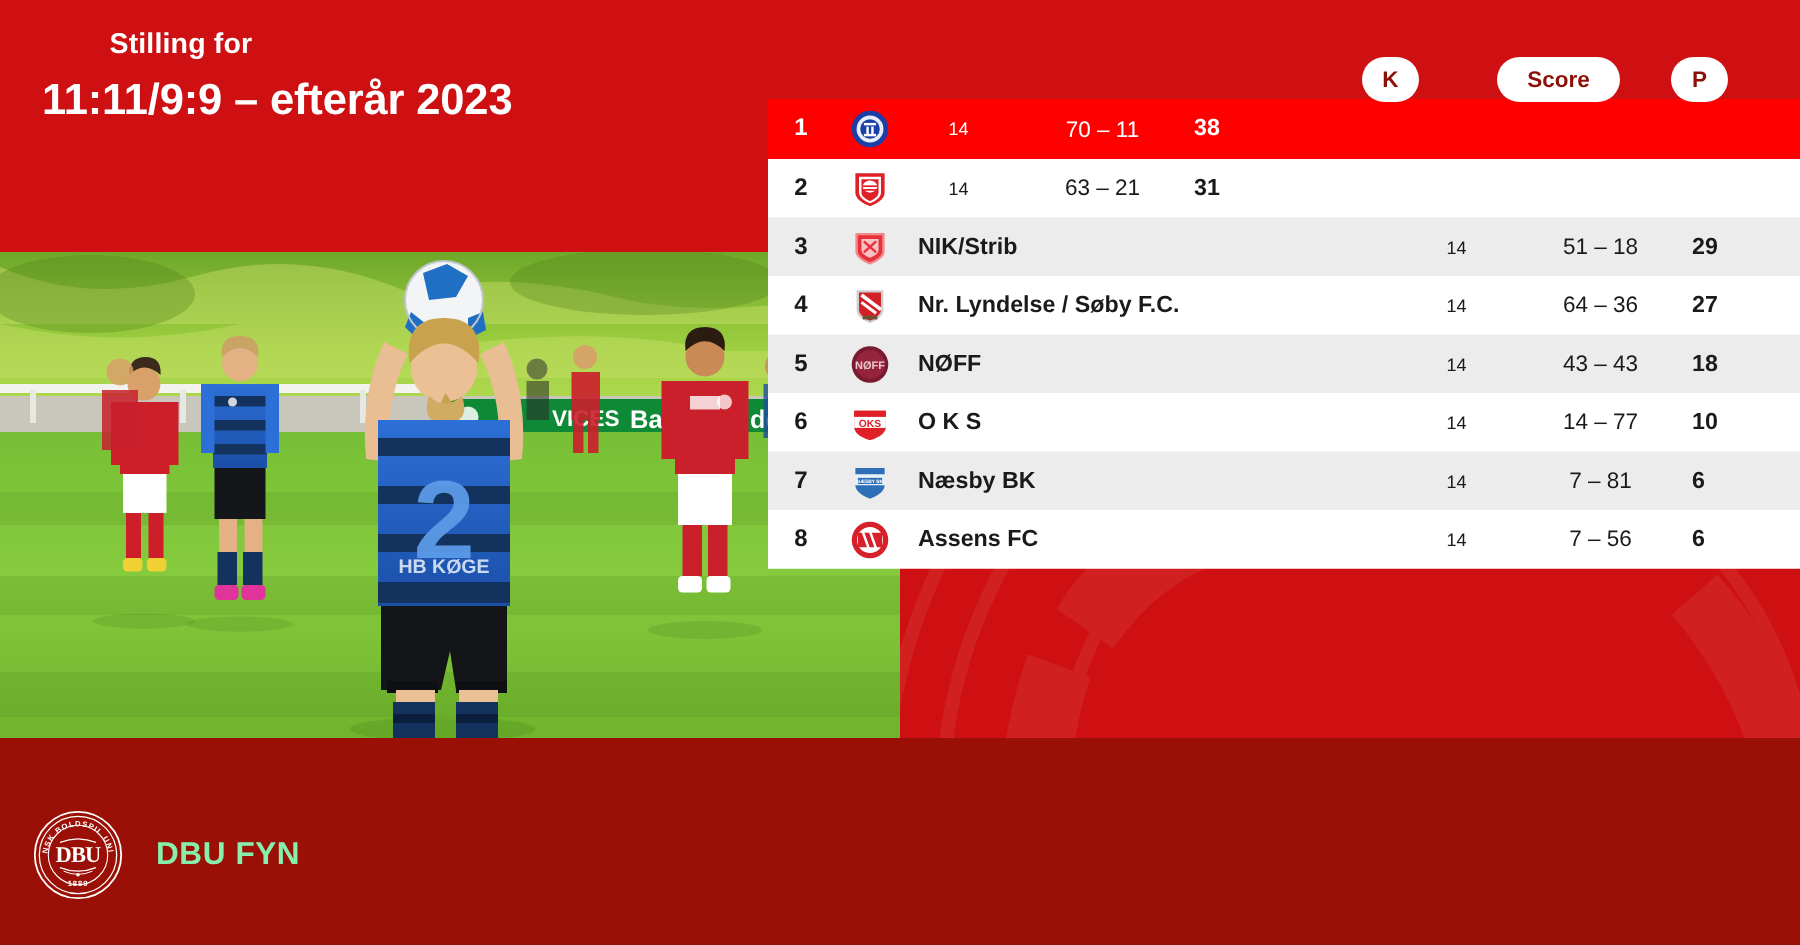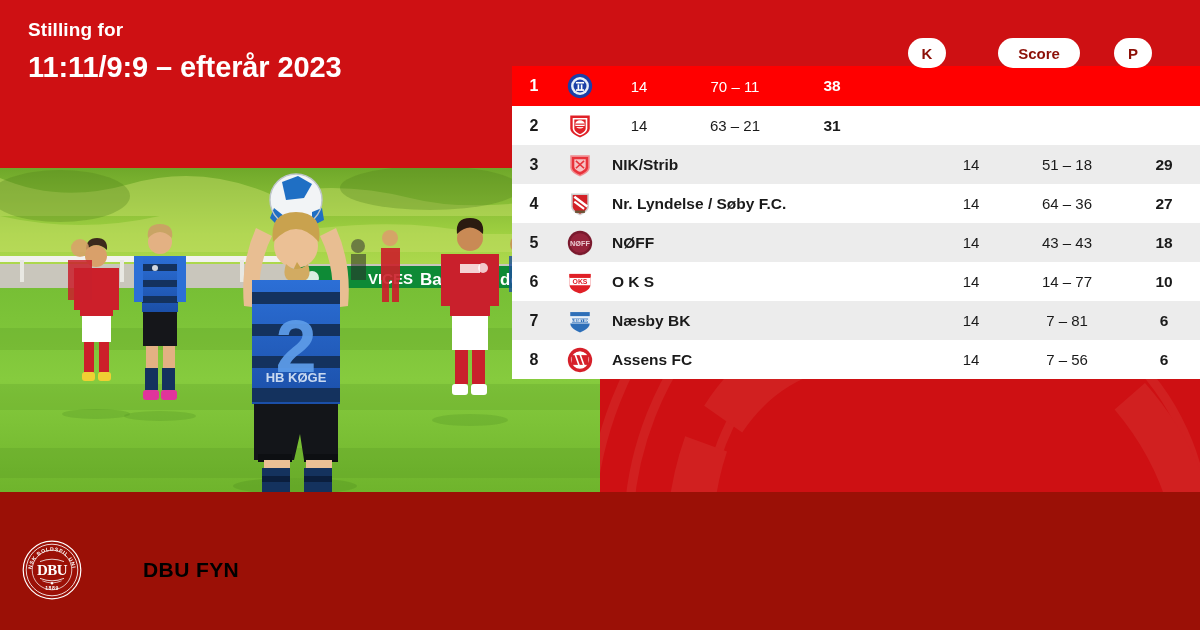--- a/index.html
+++ b/index.html
@@ -44,20 +44,21 @@
     left: 28px; top: 18px;
     width: 470px;
     z-index: 6;
     color: #ffffff;
   }
   .kicker {
     font-size: 19px; font-weight: bold;
     letter-spacing: .1px;
     line-height: 1.3;
     margin-bottom: 5px;
+    margin-left: 45px;
   }
   .title-line {
     font-size: 29px;
     font-weight: bold;
     line-height: 1.32;
     letter-spacing: -.1px;
     white-space: nowrap;
   }
 
   
@@ -73,25 +74,24 @@
 
   
   .footer {
     position: absolute;
     left: 22px; top: 540px;
     display: flex; align-items: center; gap: 22px;
     z-index: 7;
   }
   .dbu-seal { width: 60px; height: 60px; display: block; }
   .footer-label {
-    color: #000000;
+    color: #86efac;
     font-size: 21px;
     font-weight: bold;
     letter-spacing: .4px;
-    margin-left: 39px;
   }
 
   
   .table-wrap {
     position: absolute;
     left: 512px; top: 66px;
     width: 688px;
     z-index: 8;
     background: #ffffff;
   }
@@ -149,30 +149,29 @@
     flex: 1 1 auto;
     font-size: 15.5px;
     font-weight: bold;
     padding-left: 8px;
     white-space: nowrap;
     overflow: hidden;
   }
   .c-k {
     width: 70px; flex: 0 0 70px;
     text-align: center;
-    font-size: 15px;
+    font-size: 12px;
   }
   .c-score {
     width: 122px; flex: 0 0 122px;
     text-align: center;
     font-size: 15px;
   }
   .c-p {
     width: 72px; flex: 0 0 72px;
-    text-align: center;
     font-size: 15.5px;
     font-weight: bold;
   }
   .row.leader .c-k, .row.leader .c-score { font-weight: normal; }
 </style>
 </head>
 <body>
 
 <div id="stage">
 

